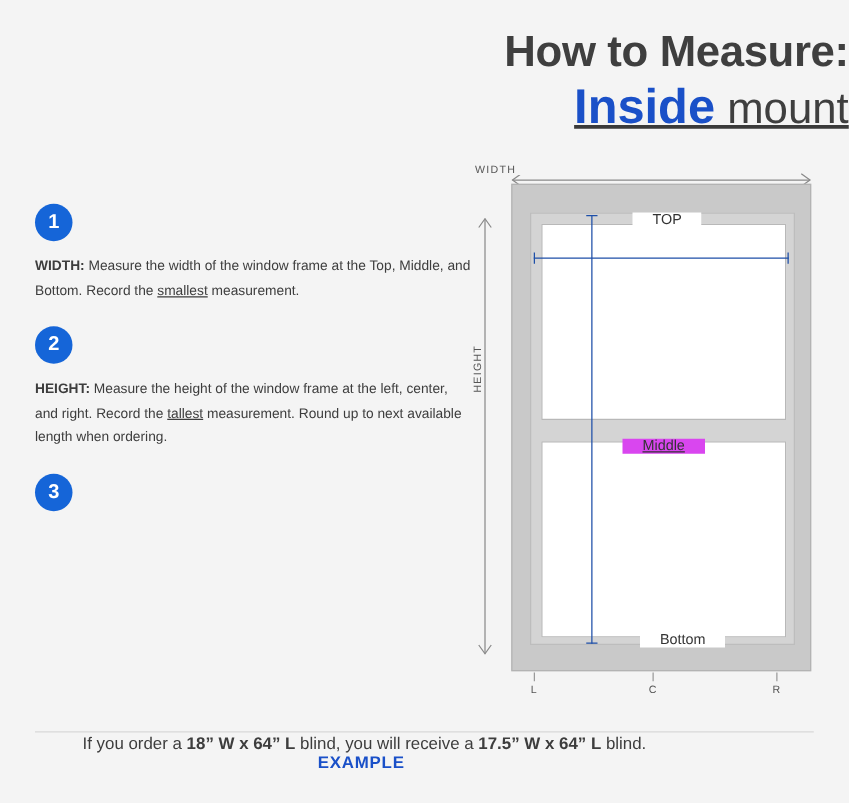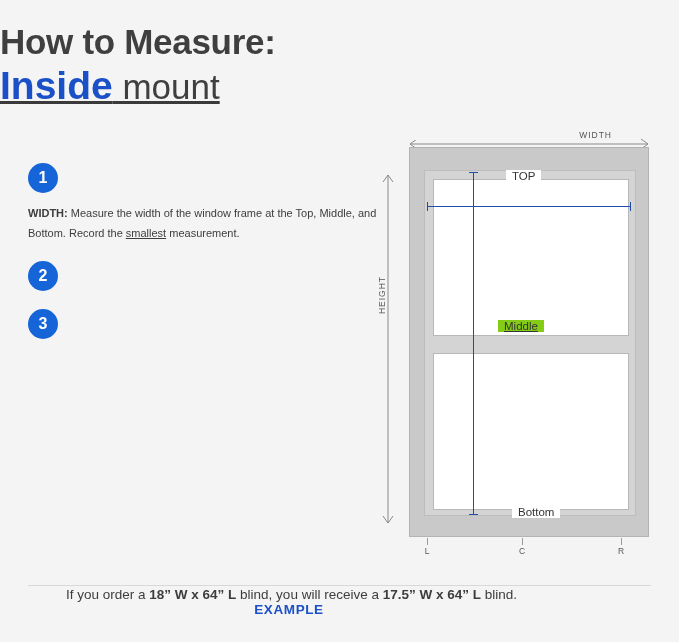--- a/index.html
+++ b/index.html
@@ -21,21 +21,21 @@
     height: 642px;
     background: #f4f4f4;
   }
 
   
   .title-block {
     position: absolute;
     top: 22px;
     left: 0;
     width: 679px;
-    text-align: left;
+    text-align: right;
   }
   .title-line1 {
     font-size: 35px;
     font-weight: bold;
     color: #3f3f3f;
     letter-spacing: -0.3px;
     line-height: 40px;
   }
   .title-line2 {
     font-size: 35px;
@@ -105,21 +105,21 @@
     left: 33px;
     top: 7px;
     width: 240px;
     height: 14px;
   }
   .width-label {
     position: absolute;
     left: 0;
     top: 0;
     width: 240px;
-    text-align: right;
+    text-align: left;
     font-size: 8.5px;
     letter-spacing: 1px;
     color: #555;
     background: #f4f4f4;
     padding: 0 4px;
     box-sizing: border-box;
   }
 
   
   .height-arrow {
@@ -180,25 +180,25 @@
     width: 196px;
     height: 157px;
   }
 
   
   .win-label {
     position: absolute;
     font-size: 11.5px;
     color: #333;
     background: #ffffff;
-    padding: 0 6px;
+    padding: 0 16px;
     white-space: nowrap;
   }
   .label-top   { left: 130px; top: 40px; }
-  .label-middle{ left: 122px; top: 190px; background:#84cc16;text-decoration:underline; }
+  .label-middle{ left: 122px; top: 221px; background:#d946ef;text-decoration:underline; }
   .label-bottom{ left: 112px; top: 376px; margin-left: 24px; }
 
   
   .blue-h {
     position: absolute;
     left: 51px;
     top: 76px;
     width: 204px;
     height: 1px;
     background: #1e4fa8;
@@ -303,20 +303,23 @@
 
     <div class="step">
       <div class="badge">1</div>
       <div class="step-text">
         <b>WIDTH:</b><span> Measure the width of the window frame at the Top, Middle, and Bottom. Record the </span><span class="u">smallest</span><span> measurement.</span>
       </div>
     </div>
 
     <div class="step">
       <div class="badge">2</div>
+      <div class="step-text">
+        <b>HEIGHT:</b><span> Measure the height of the window frame at the left, center, and right. Record the </span><span class="u">tallest</span><span> measurement. Round up to next available length when ordering.</span>
+      </div>
     </div>
 
     <div class="step">
       <div class="badge">3</div>
     </div>
 
   </div>
 
   <div class="diagram">
 

